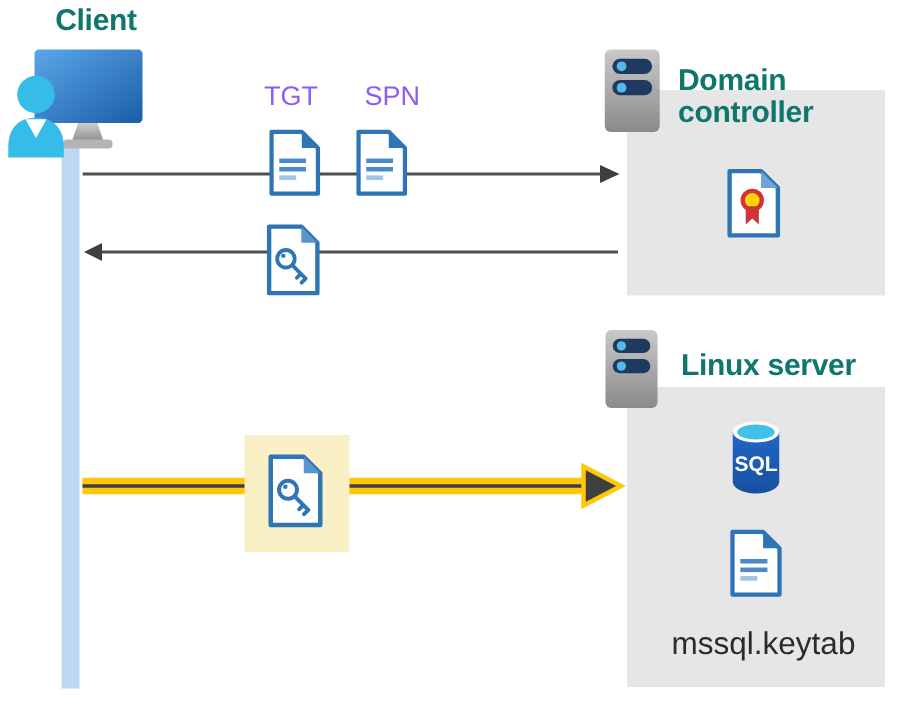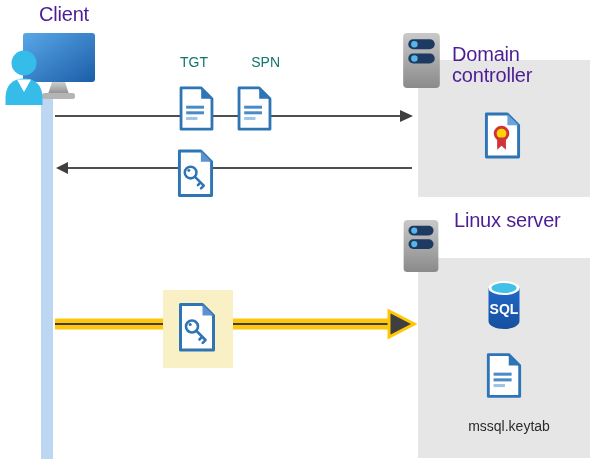--- a/index.html
+++ b/index.html
@@ -2,25 +2,25 @@
 <html><head>
 <meta charset="utf-8">
 <style>
   html,body{margin:0;padding:0;background:#fff;}
   .canvas{
     position:relative;width:600px;height:468px;background:#ffffff;
     font-family:"Liberation Sans",sans-serif;overflow:hidden;
   }
   .abs{position:absolute;}
   .heading{
-    font-weight:normal;font-size:20px;line-height:21px;color:#4c1d95;
+    font-weight:bold;font-size:20px;line-height:21px;color:#0f766e;
     letter-spacing:-0.2px;
   }
-  .small-label{font-size:14px;color:#0f766e;}
-  .keytab-label{font-size:14px;color:#2b2b2b;text-align:center;}
+  .small-label{font-size:18px;color:#8b5cf6;}
+  .keytab-label{font-size:21px;color:#2b2b2b;text-align:center;}
   .gray-box{background:#e6e6e6;}
   .lifeline{background:#bdd7f2;}
   .highlight{background:#faf0c5;}
   svg{display:block;}
 </style>
 </head>
 <body>
 
 <div class="canvas">
 
@@ -133,21 +133,21 @@
           <stop offset="1" stop-color="#8a8a8a"></stop>
       </linearGradient>
     </defs>
     <rect x="1" y="1" width="36" height="54" rx="4" fill="url(#srv2)"></rect>
     <rect x="6" y="7" width="26" height="10" rx="5" fill="#1e3a60"></rect>
     <circle cx="12" cy="12" r="3.2" fill="#55b8e8"></circle>
     <rect x="6" y="21" width="26" height="10" rx="5" fill="#1e3a60"></rect>
     <circle cx="12" cy="26" r="3.2" fill="#55b8e8"></circle>
   </svg>
 
-  <div class="abs heading" style="left:454px;top:210px;width:140px;white-space:nowrap;">Linux server</div>
+  <div class="abs heading" style="left:454px;top:234px;width:140px;white-space:nowrap;">Linux server</div>
 
   <svg class="abs" style="left:487px;top:280px;" width="34" height="50" viewBox="0 0 34 50">
     <defs>
       <linearGradient id="sqlg" x1="0" y1="0" x2="0" y2="1">
         <stop offset="0" stop-color="#2068c8"></stop>
           <stop offset="1" stop-color="#174f9f"></stop>
       </linearGradient>
     </defs>
     <path d="M1.5,8 V41 C1.5,45.5 8.5,49 17,49 C25.5,49 32.5,45.5 32.5,41 V8 Z" fill="url(#sqlg)"></path>
     <ellipse cx="17" cy="8" rx="15.5" ry="7" fill="#ffffff"></ellipse>

